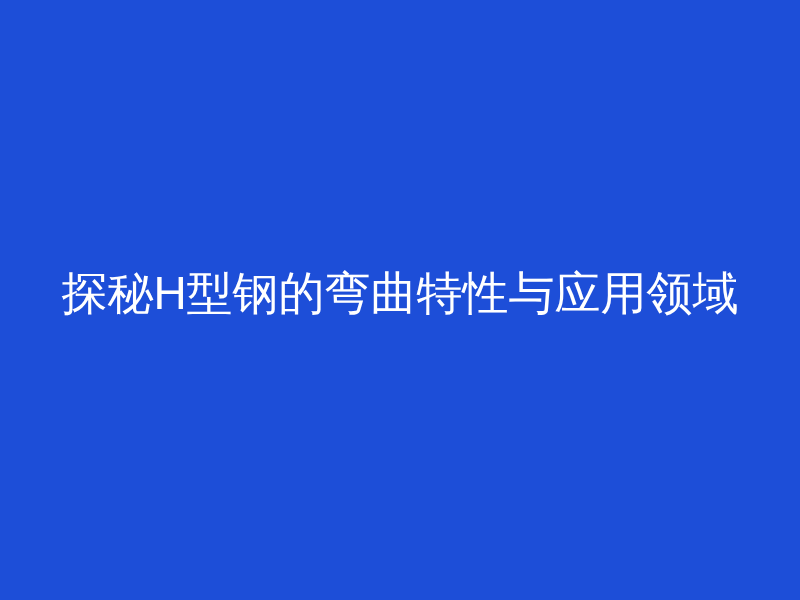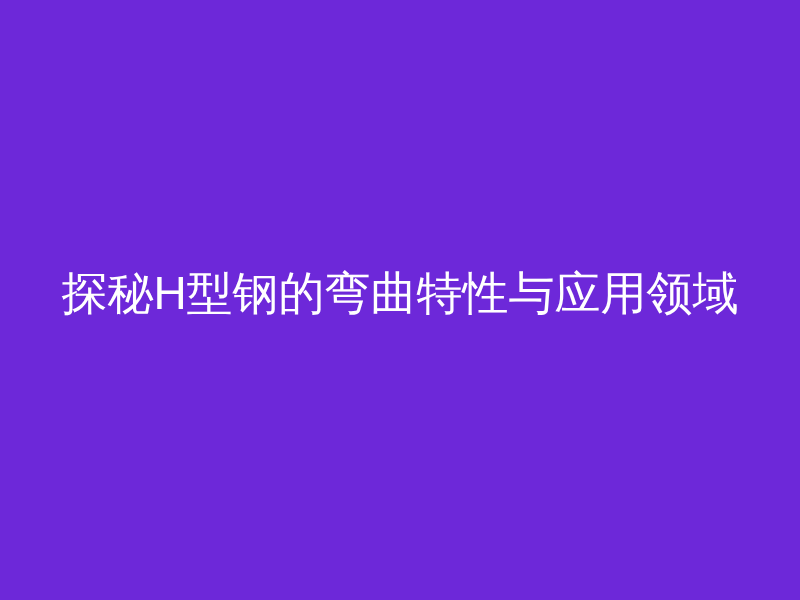--- a/index.html
+++ b/index.html
@@ -49,17 +49,17 @@
     line-height: 1.18;
     letter-spacing: 0px;
     text-align: center;
     white-space: nowrap;
     -webkit-font-smoothing: antialiased;
   }
 </style>
 </head>
 <body style="background-color: rgb(10, 34, 204);">
 
-<div class="slide" style="background-color: #6d28d9;">
+<div class="slide" style="background-color: #1d4ed8;">
   <div class="title-block">
     <h1 class="slide-title" style="color: rgb(255, 255, 255); text-align: center;">探秘H型钢的弯曲特性与应用领域</h1>
   </div>
 </div>
 
 </body></html>

